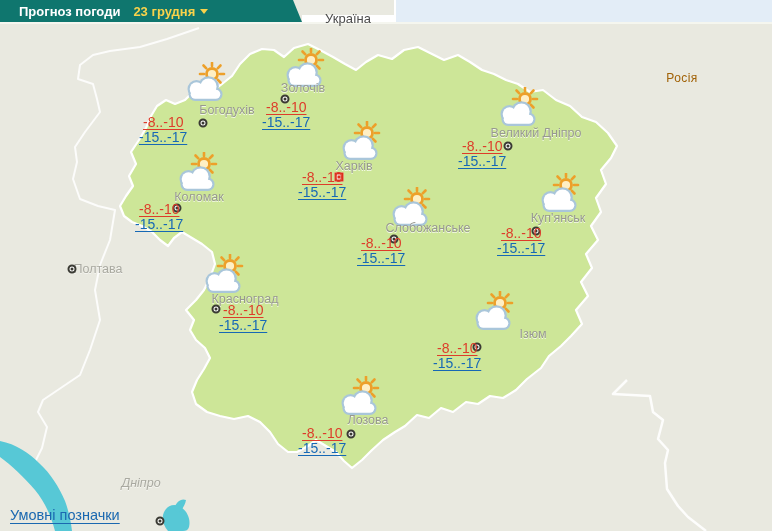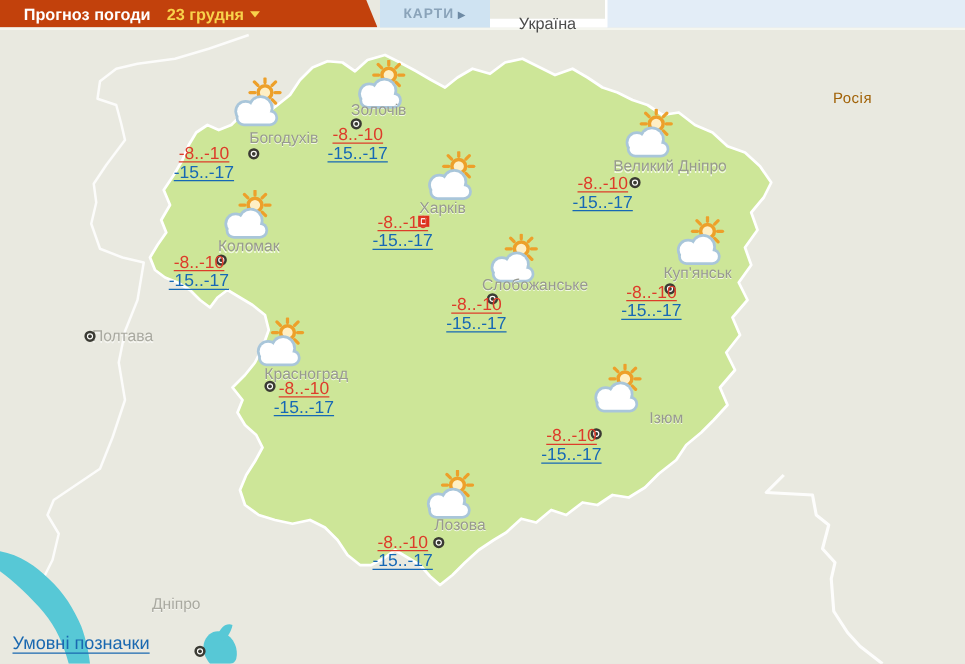--- a/index.html
+++ b/index.html
@@ -8,21 +8,21 @@
     background:#e9e9e0;
     font-family:"Liberation Sans","DejaVu Sans",sans-serif;
     -webkit-font-smoothing:antialiased;
   }
   .stage{position:absolute;inset:0;}
 
   
   .header{position:absolute;left:0;top:0;width:772px;height:22px;display:flex;z-index:10;}
   .header-sep{position:absolute;left:0;top:22px;width:772px;height:2px;background:#f5f6ef;z-index:9;}
   .h-left{
-    flex:0 0 302px;background:#c2410c;color:#fff;
+    flex:0 0 302px;background:#0f766e;color:#fff;
     display:flex;align-items:center;padding-left:19px;box-sizing:border-box;
     clip-path:polygon(0 0, calc(100% - 9px) 0, 100% 100%, 0 100%);
   }
   .h-title{font-size:13px;font-weight:700;color:#ffffff;}
   .h-date{font-size:13px;font-weight:700;color:#f8d24b;margin-left:13px;cursor:pointer;display:flex;align-items:center;}
   .caret-down{display:inline-block;width:0;height:0;border-left:4px solid transparent;border-right:4px solid transparent;border-top:5px solid #f8d24b;margin-left:5px;}
   .h-maps{
     flex:0 0 88px;background:#cfe3f2;color:#8aa3b9;
     font-size:11px;font-weight:700;letter-spacing:.8px;
     display:flex;align-items:center;justify-content:center;cursor:pointer;margin-left:2px;
@@ -404,39 +404,35 @@
   <div class="st-label" style="left: 368px; top: 420px;">Лозова</div>
   <div class="st-marker" style="left: 351px; top: 434px;"></div>
   <div class="st-temps" style="left: 298px; top: 426px;">
     <a class="t-day">-8..-10</a>
     <a class="t-night">-15..-17</a>
   </div>
 
   <div class="c-label" style="left: 98px; top: 269px;">Полтава</div>
   <div class="c-marker" style="left: 72px; top: 269px;"></div>
 
-  <div class="c-label" style="left: 141px; top: 483px;">Дніпро</div>
+  <div class="c-label" style="left: 141px; top: 483px; font-style: italic;">Дніпро</div>
   <div class="c-marker" style="left: 160px; top: 521px;"></div>
 </div>
 
   <div class="country-label">Росія</div>
   <a class="legend-link">Умовні позначки</a>
 
   <div class="header">
     <div class="h-left">
       <span class="h-title">Прогноз погоди</span>
       <span class="h-date">
         <span>23 грудня</span>
         <span class="caret-down"></span>
       </span>
     </div>
-    <div class="h-maps">
-      <span>КАРТИ</span>
-      <span class="caret-right">▶</span>
-    </div>
     <div class="h-tab">
       <span>Україна</span>
     </div>
     <div class="h-rest"></div>
   </div>
   <div class="header-sep"></div>
 
 </div>
 
 </body></html>

